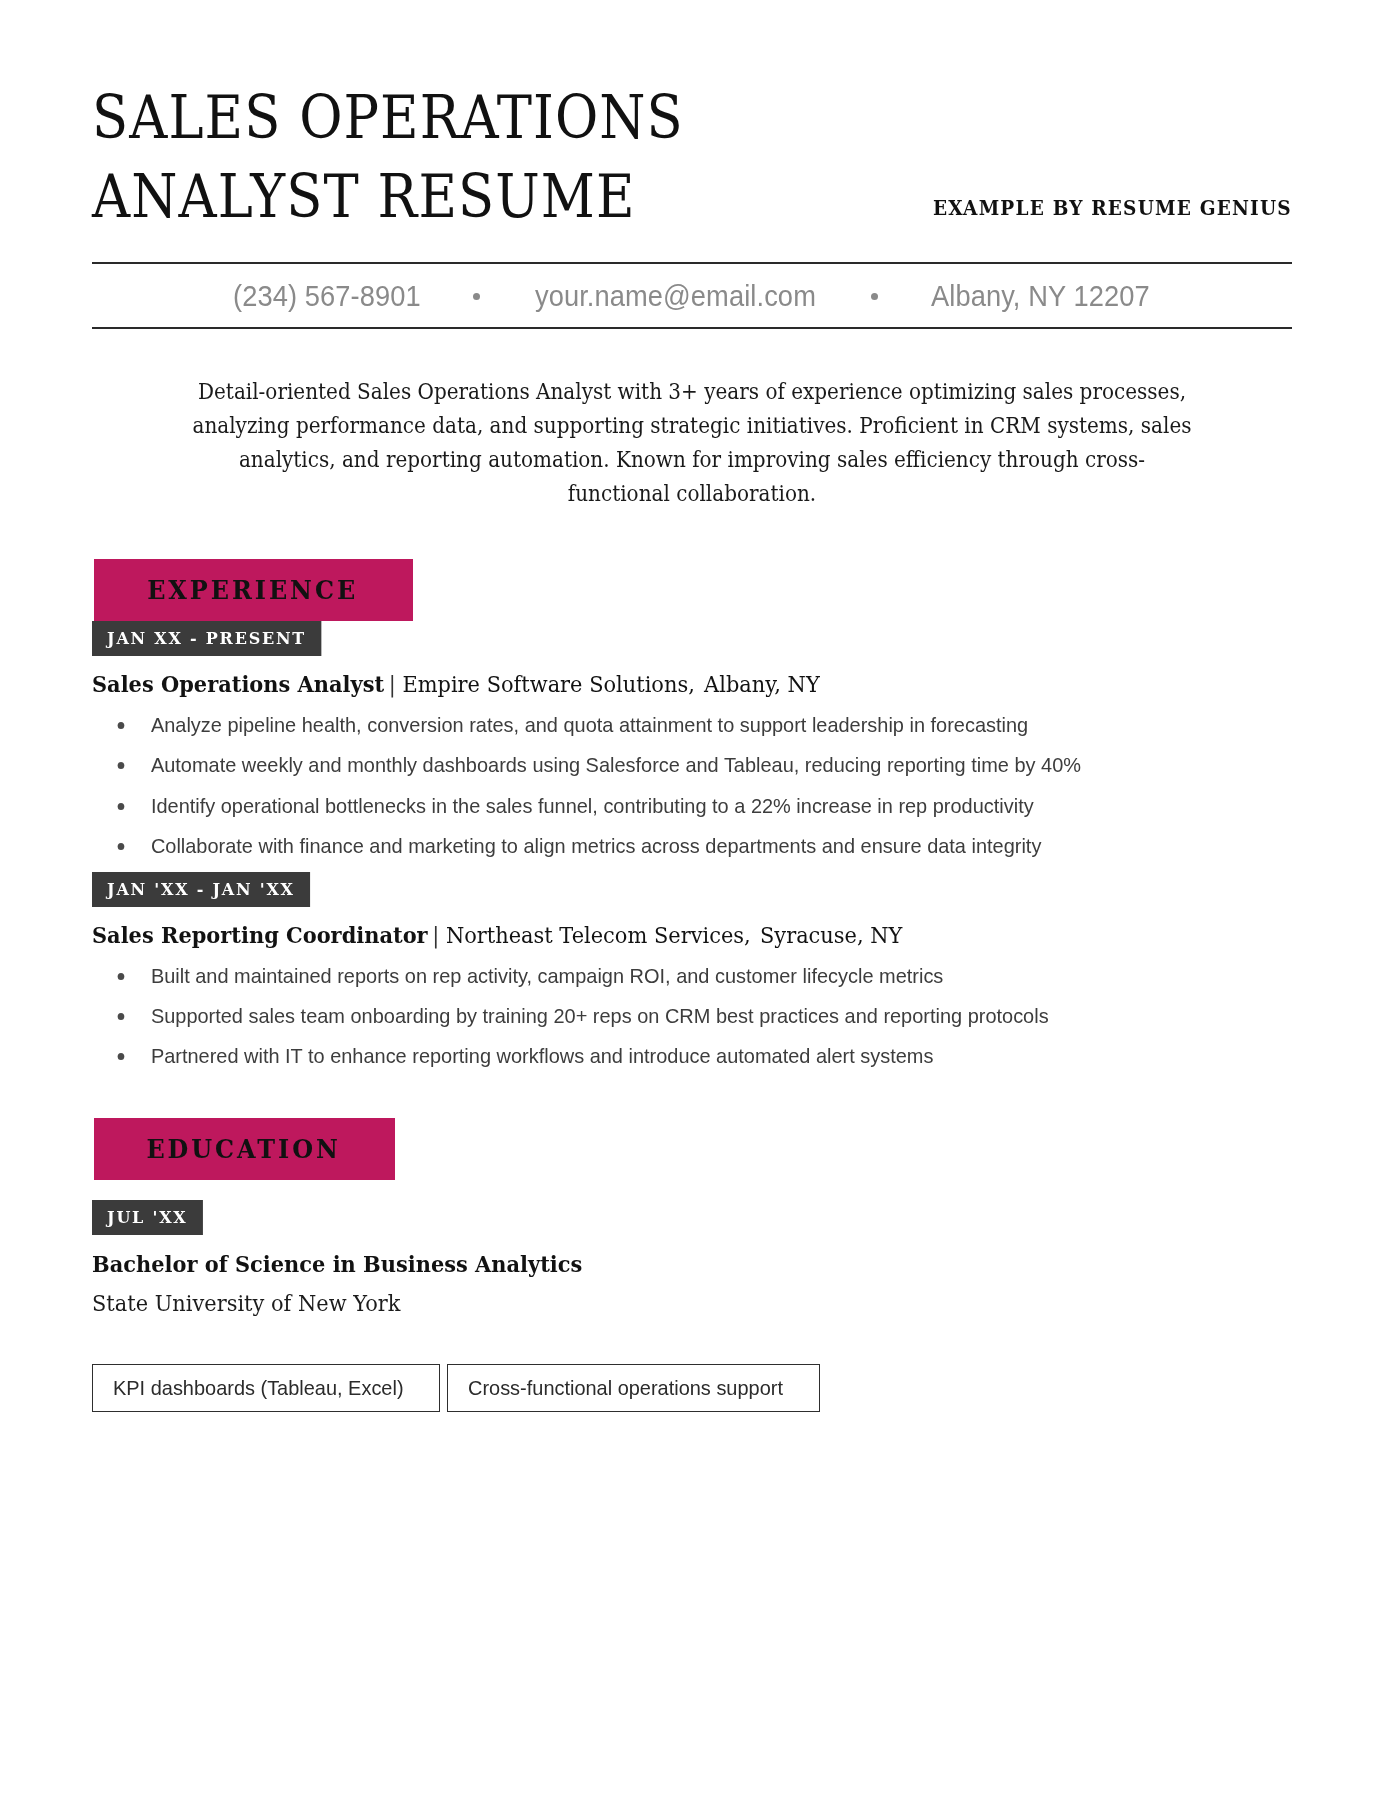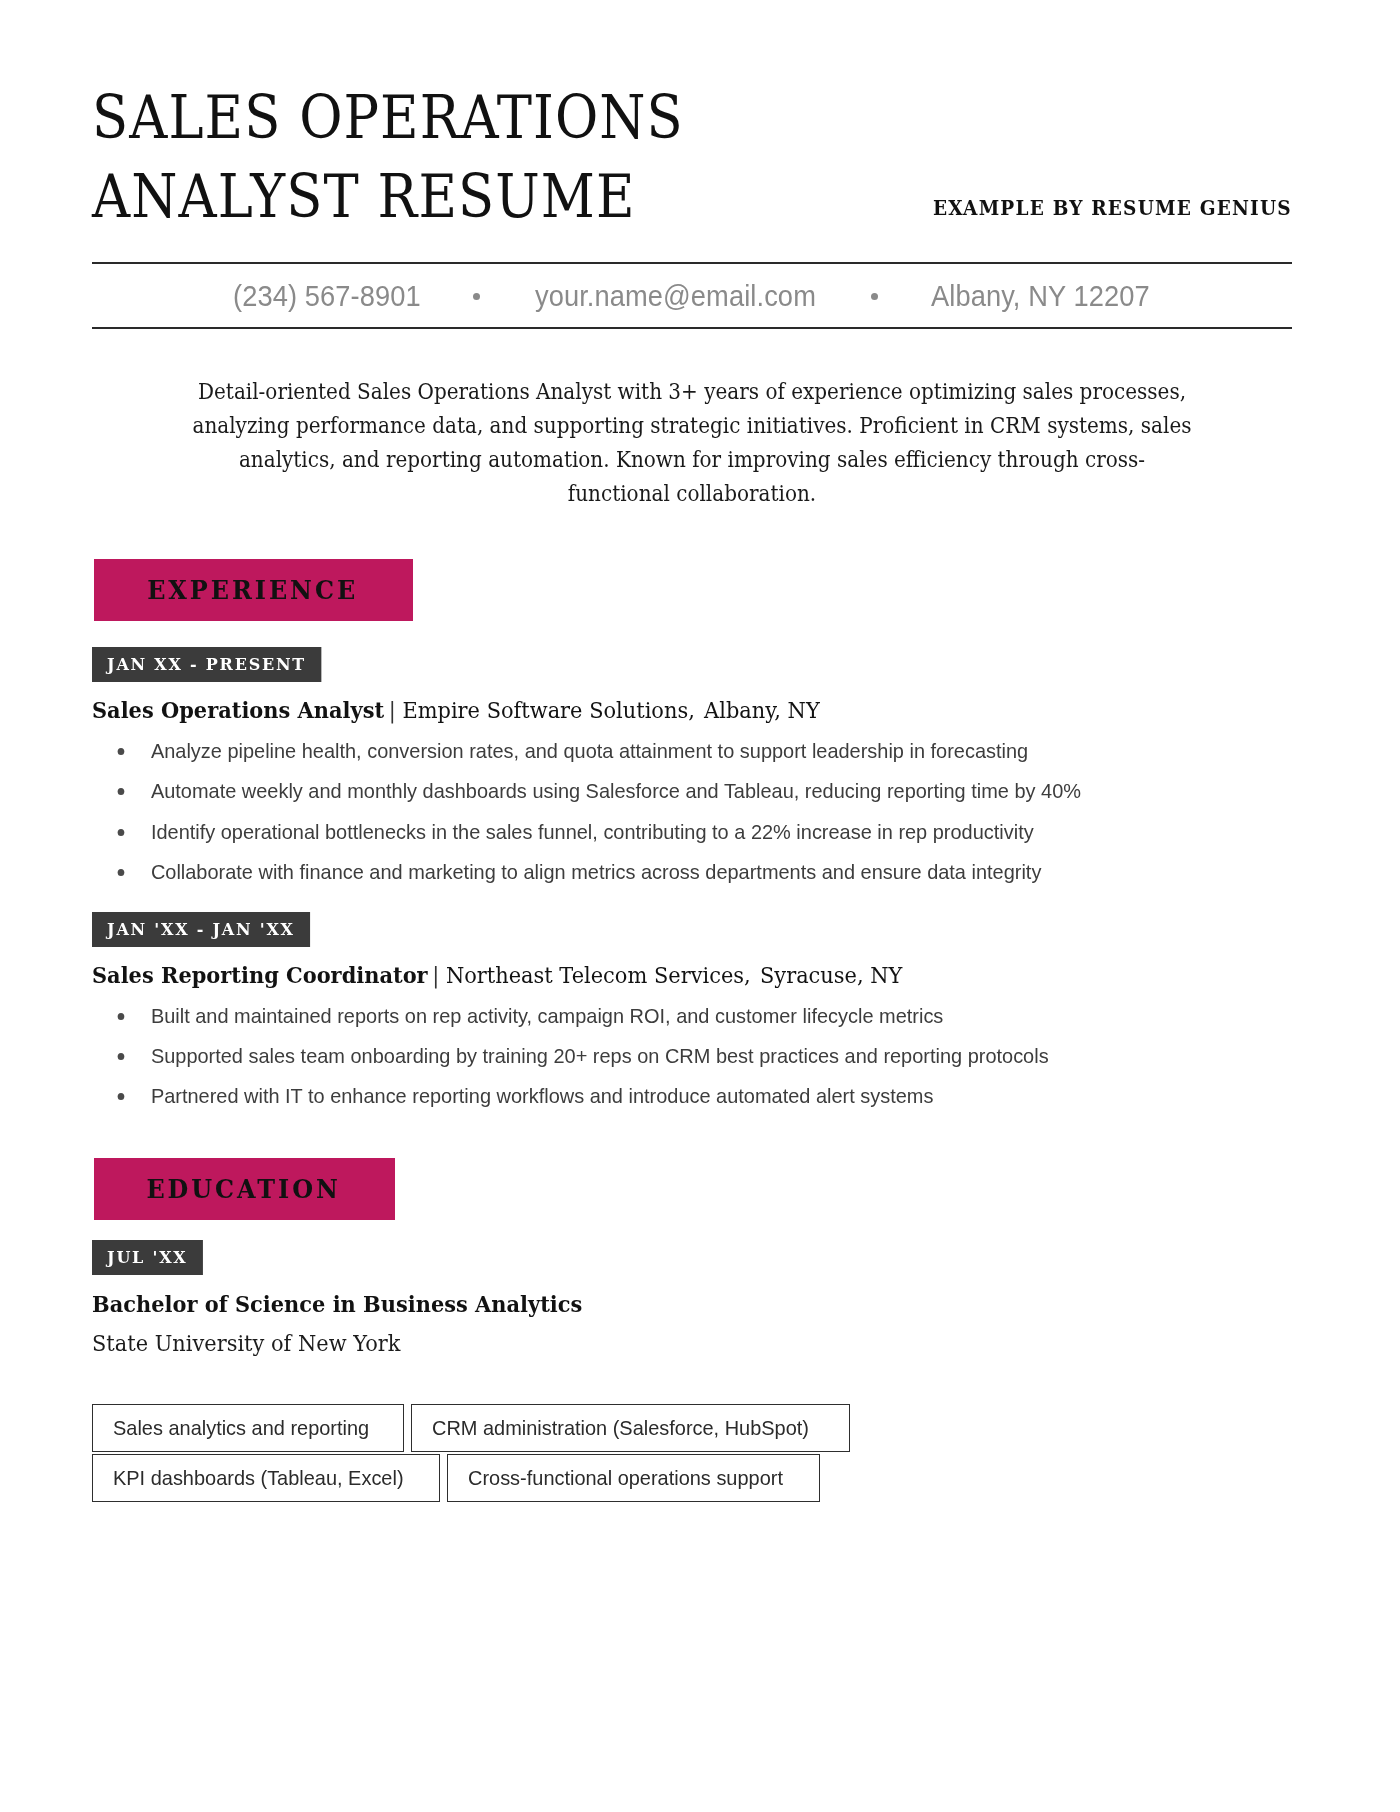--- a/index.html
+++ b/index.html
@@ -131,21 +131,20 @@
     font-size: 26px;
     letter-spacing: 3.2px;
     color: #111111;
     text-transform: uppercase;
     transform: scaleX(0.92);
     display: inline-block;
   }
 
   
   .job {
-    margin-top: 26px;
   }
   .job + .job {
   }
   .date-badge {
     display: inline-block;
     background: #3b3b3b;
     color: #ffffff;
     font-family: "DejaVu Serif", "Liberation Serif", serif;
     font-weight: 700;
     font-size: 17px;
@@ -323,24 +322,20 @@
       <div class="edu-block">
         <div class="date-badge">JUL 'XX</div>
         <div class="edu-degree">Bachelor of Science in Business Analytics</div>
         <div class="edu-school">State University of New York</div>
       </div>
     </div>
 
     <div class="section">
       <div class="skills-wrap">
         <div class="skills-row">
-          <div class="skill-chip"><span>Sales analytics and reporting</span></div>
-          <div class="skill-chip"><span>CRM administration (Salesforce, HubSpot)</span></div>
-        </div>
-        <div class="skills-row">
           <div class="skill-chip"><span>KPI dashboards (Tableau, Excel)</span></div>
           <div class="skill-chip"><span>Cross-functional operations support</span></div>
         </div>
       </div>
     </div>
 
   </div>
 </div>
 
 </body></html>

